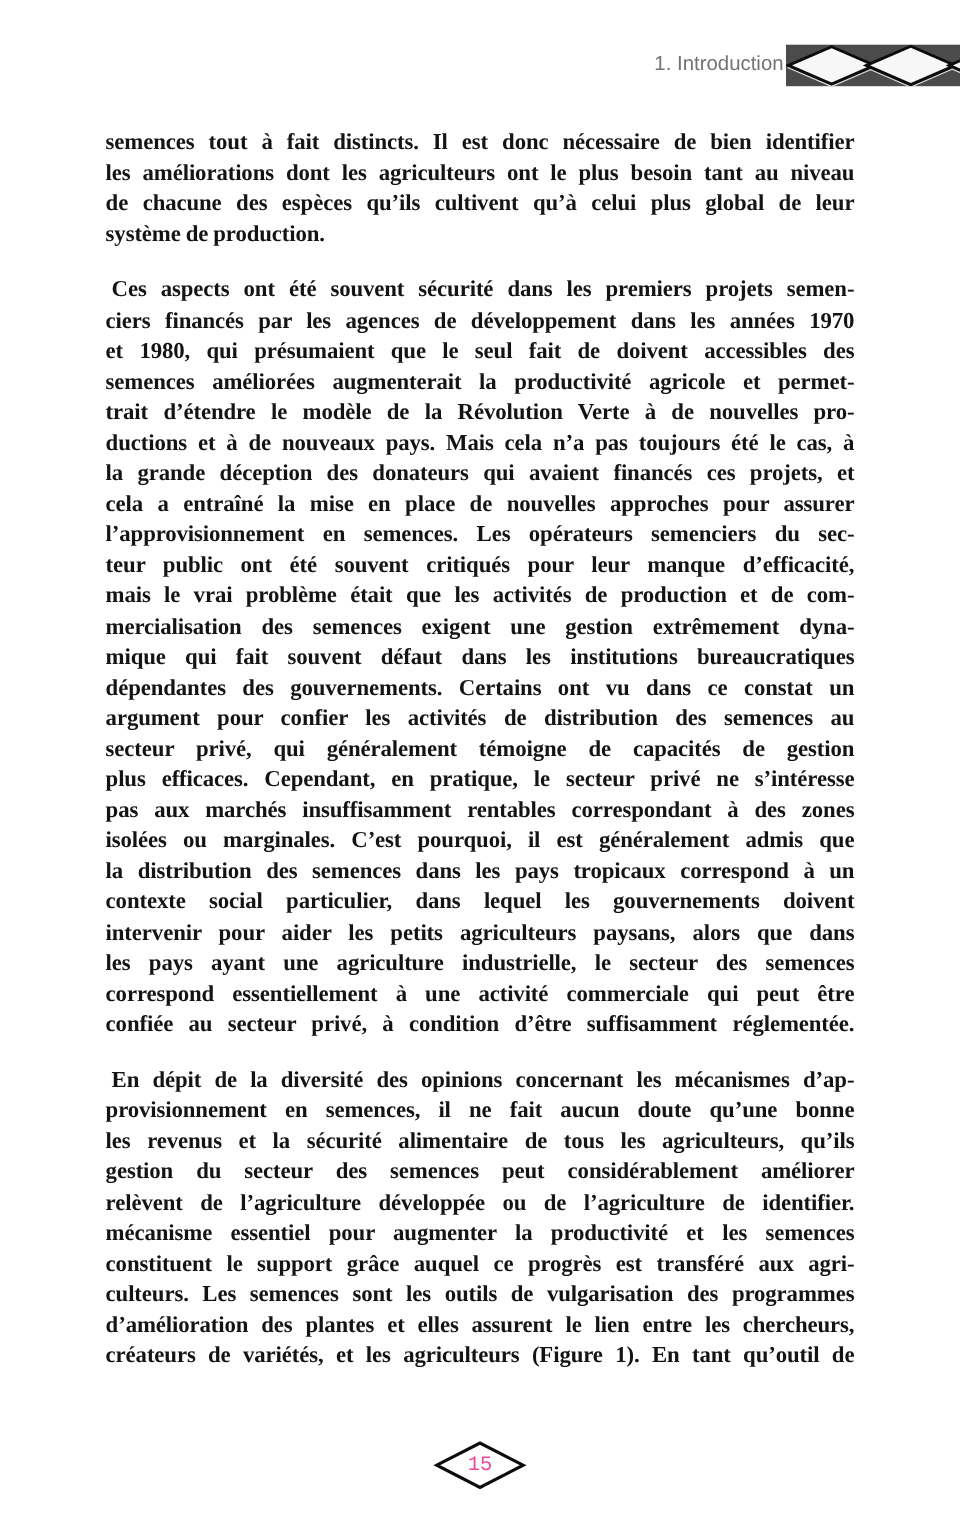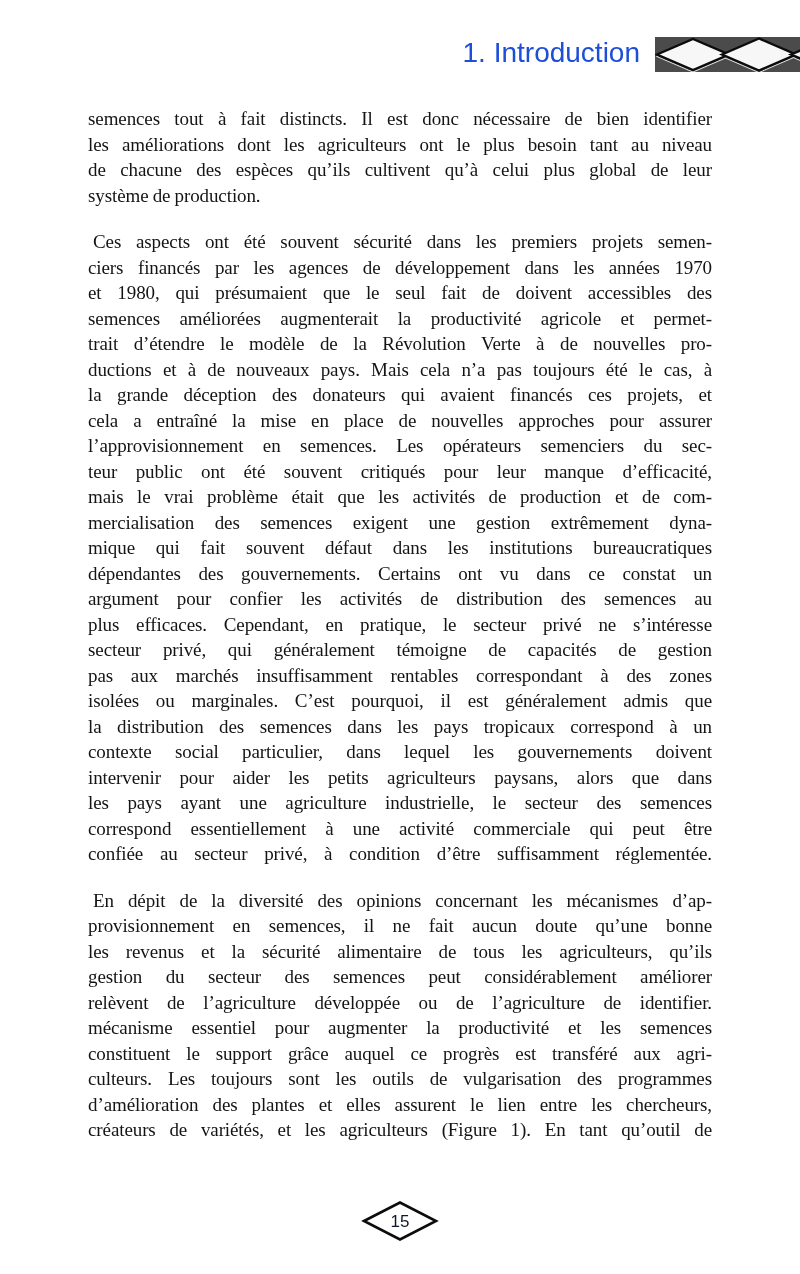--- a/index.html
+++ b/index.html
@@ -7,38 +7,38 @@
     position:relative;
     width:800px;height:1274px;
     background:#ffffff;
     margin:0 auto;
     overflow:hidden;
     font-family:"Liberation Serif","DejaVu Serif",serif;
     color:var(--text,#141414);
   }
   .header-label{
     position:absolute;
-    top:42px;right:160px;
+    top:42px;right:147px;
     font-family:"Liberation Sans","DejaVu Sans",sans-serif;
-    font-size:28px;line-height:22px;
-    color:#1d4ed8;
+    font-size:17px;line-height:22px;
+    color:#737373;
     white-space:nowrap;
   }
   .band{
     position:absolute;
     left:655px;top:37px;
     width:145px;height:35px;
     display:block;
   }
   .body-text{
     position:absolute;
     left:88px;top:106px;
     width:624px;
   }
-  .para{margin:0 0 21px 0;}
+  .para{margin:0 0 21px 0;font-weight:bold;}
   .para:last-child{margin-bottom:0;}
   .line{
     font-size:19px;
     line-height:25.5px;
     letter-spacing:-0.1px;
     word-spacing:-0.5px;
     text-align:justify;
     text-align-last:justify;
     color:var(--text,#141414);
   }
@@ -47,22 +47,22 @@
   .footer-ornament{
     position:absolute;
     left:360px;top:1199px;
     width:80px;height:44px;
   }
   .footer-ornament svg{position:absolute;left:0;top:0;width:80px;height:44px;}
   .page-num{
     position:absolute;
     left:0;top:0;width:80px;height:44px;
     display:flex;align-items:center;justify-content:center;
-    font-family:Liberation Sans, sans-serif;
-    font-size:17px;font-weight:400;color:#0f172a;
+    font-family:Liberation Mono, monospace;
+    font-size:17px;font-weight:400;color:#ec4899;
     padding-top:1px;box-sizing:border-box;
   }
 </style>
 </head>
 <body>
 
 <div class="page">
 
   <header>
     <span class="header-label">1. Introduction</span>
@@ -96,40 +96,40 @@
         <div class="line">ductions et à de nouveaux pays. Mais cela n’a pas toujours été le cas, à</div>
         <div class="line">la grande déception des donateurs qui avaient financés ces projets, et</div>
         <div class="line">cela a entraîné la mise en place de nouvelles approches pour assurer</div>
         <div class="line">l’approvisionnement en semences. Les opérateurs semenciers du sec-</div>
         <div class="line">teur public ont été souvent critiqués pour leur manque d’efficacité,</div>
         <div class="line">mais le vrai problème était que les activités de production et de com-</div>
         <div class="line">mercialisation des semences exigent une gestion extrêmement dyna-</div>
         <div class="line">mique qui fait souvent défaut dans les institutions bureaucratiques</div>
         <div class="line">dépendantes des gouvernements. Certains ont vu dans ce constat un</div>
         <div class="line">argument pour confier les activités de distribution des semences au</div>
+        <div class="line">secteur privé, qui généralement témoigne de capacités de gestion</div>
         <div class="line">plus efficaces. Cependant, en pratique, le secteur privé ne s’intéresse</div>
-        <div class="line">secteur privé, qui généralement témoigne de capacités de gestion</div>
         <div class="line">pas aux marchés insuffisamment rentables correspondant à des zones</div>
         <div class="line">isolées ou marginales. C’est pourquoi, il est généralement admis que</div>
         <div class="line">la distribution des semences dans les pays tropicaux correspond à un</div>
         <div class="line">contexte social particulier, dans lequel les gouvernements doivent</div>
         <div class="line">intervenir pour aider les petits agriculteurs paysans, alors que dans</div>
         <div class="line">les pays ayant une agriculture industrielle, le secteur des semences</div>
         <div class="line">correspond essentiellement à une activité commerciale qui peut être</div>
         <div class="line">confiée au secteur privé, à condition d’être suffisamment réglementée.</div>
       </div>
       <div class="para">
         <div class="line indent">En dépit de la diversité des opinions concernant les mécanismes d’ap-</div>
         <div class="line">provisionnement en semences, il ne fait aucun doute qu’une bonne</div>
         <div class="line">les revenus et la sécurité alimentaire de tous les agriculteurs, qu’ils</div>
         <div class="line">gestion du secteur des semences peut considérablement améliorer</div>
         <div class="line">relèvent de l’agriculture développée ou de l’agriculture de identifier.</div>
         <div class="line">mécanisme essentiel pour augmenter la productivité et les semences</div>
         <div class="line">constituent le support grâce auquel ce progrès est transféré aux agri-</div>
-        <div class="line">culteurs. Les toujours sont les outils de vulgarisation des programmes</div>
+        <div class="line">culteurs. Les semences sont les outils de vulgarisation des programmes</div>
         <div class="line">d’amélioration des plantes et elles assurent le lien entre les chercheurs,</div>
         <div class="line">créateurs de variétés, et les agriculteurs (Figure 1). En tant qu’outil de</div>
       </div>
     </main>
 
   <footer>
     <div class="footer-ornament">
       <svg viewBox="0 0 80 44" aria-hidden="true">
         <polygon points="4,22 40,3.5 76,22 40,40.5" fill="#ffffff" stroke="#0c0c0c" stroke-width="2.6"></polygon>
       </svg>

